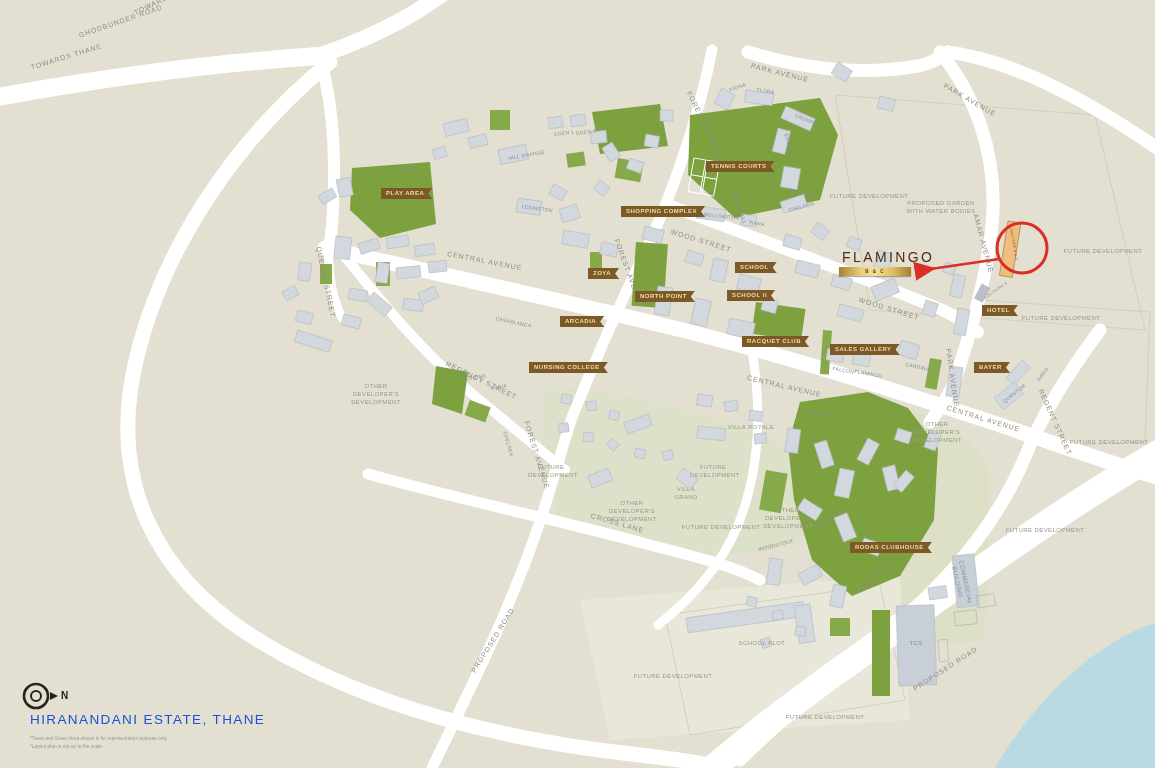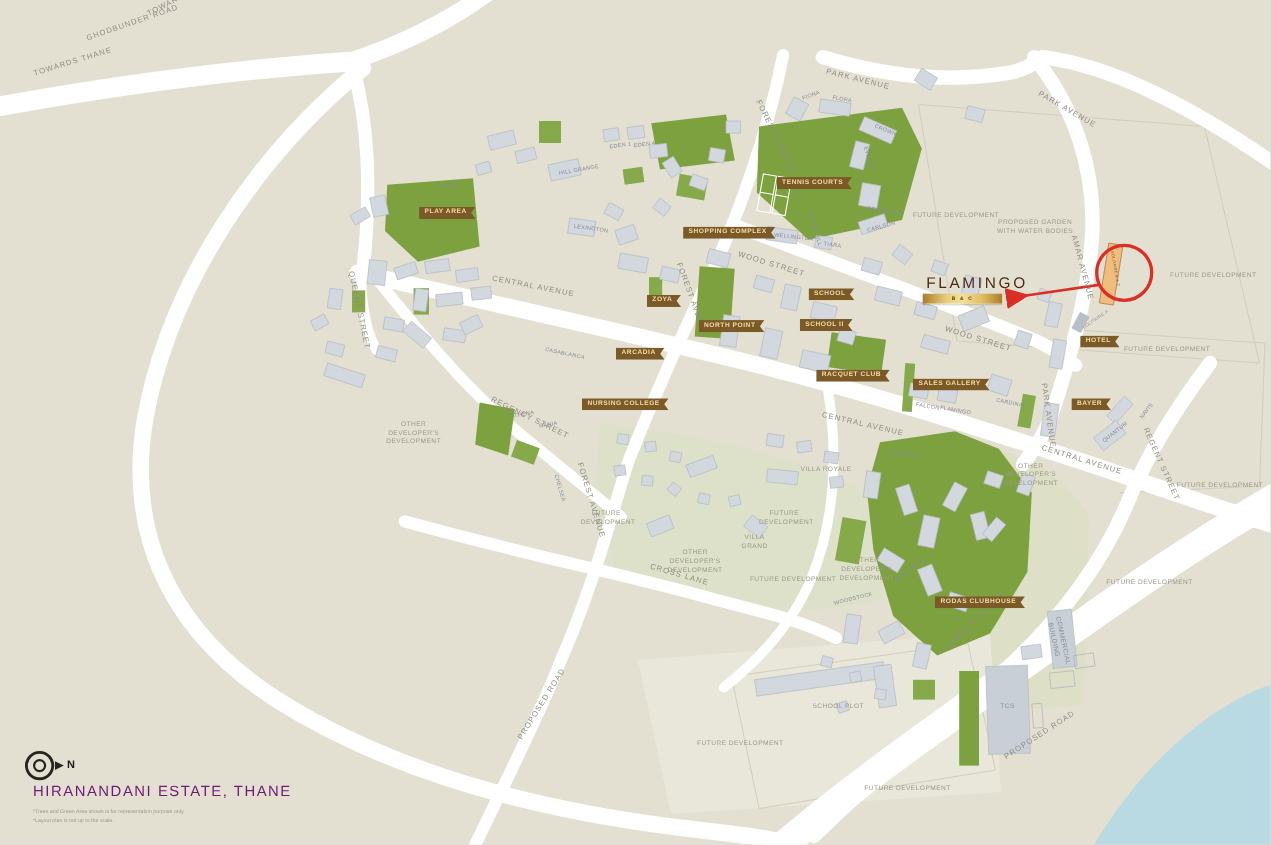--- a/index.html
+++ b/index.html
@@ -14,21 +14,21 @@
   .tag{position:absolute;transform-origin:0 0;height:11px;line-height:11px;background:#7b5a27;
        color:#f2dda6;font-size:6px;font-weight:bold;letter-spacing:.5px;padding:0 8px 0 5px;
        white-space:nowrap;clip-path:polygon(0 0,100% 0,calc(100% - 4px) 50%,100% 100%,0 100%);
        box-shadow:0 1px 1px rgba(0,0,0,.25);}
   .sol-title{position:absolute;font-size:14px;letter-spacing:2.4px;color:#4e2a15;font-weight:400;}
   .sol-bar{position:absolute;width:72px;height:9px;line-height:9px;text-align:center;
            font-size:4.5px;letter-spacing:1.5px;color:#5c3a0e;font-weight:bold;
            background:linear-gradient(90deg,#a97f2a,#e8cd7e 30%,#f3e09a 50%,#e0bd62 75%,#a97f2a);
            box-shadow:0 1px 1px rgba(0,0,0,.3);}
   .sol-vert{position:absolute;transform-origin:0 0;font-size:3.5px;color:#7d5c2c;letter-spacing:.3px;white-space:nowrap;}
-  .legend-title{position:absolute;font-size:13.5px;letter-spacing:1.4px;color:#701a75;}
+  .legend-title{position:absolute;font-size:13.5px;letter-spacing:1.4px;color:#1d4ed8;}
   .legend-n{position:absolute;font-size:10px;font-weight:bold;color:#1c1b18;}
   .disclaimer{position:absolute;font-size:4.8px;color:#9a978b;line-height:1.6;}
 </style>
 </head>
 <body>
 
 <div class="stage">
 <svg width="1155" height="768" viewBox="0 0 1155 768">
   <defs>
     <marker id="arrowhead" markerWidth="9" markerHeight="8" refX="8" refY="4" orient="auto">

